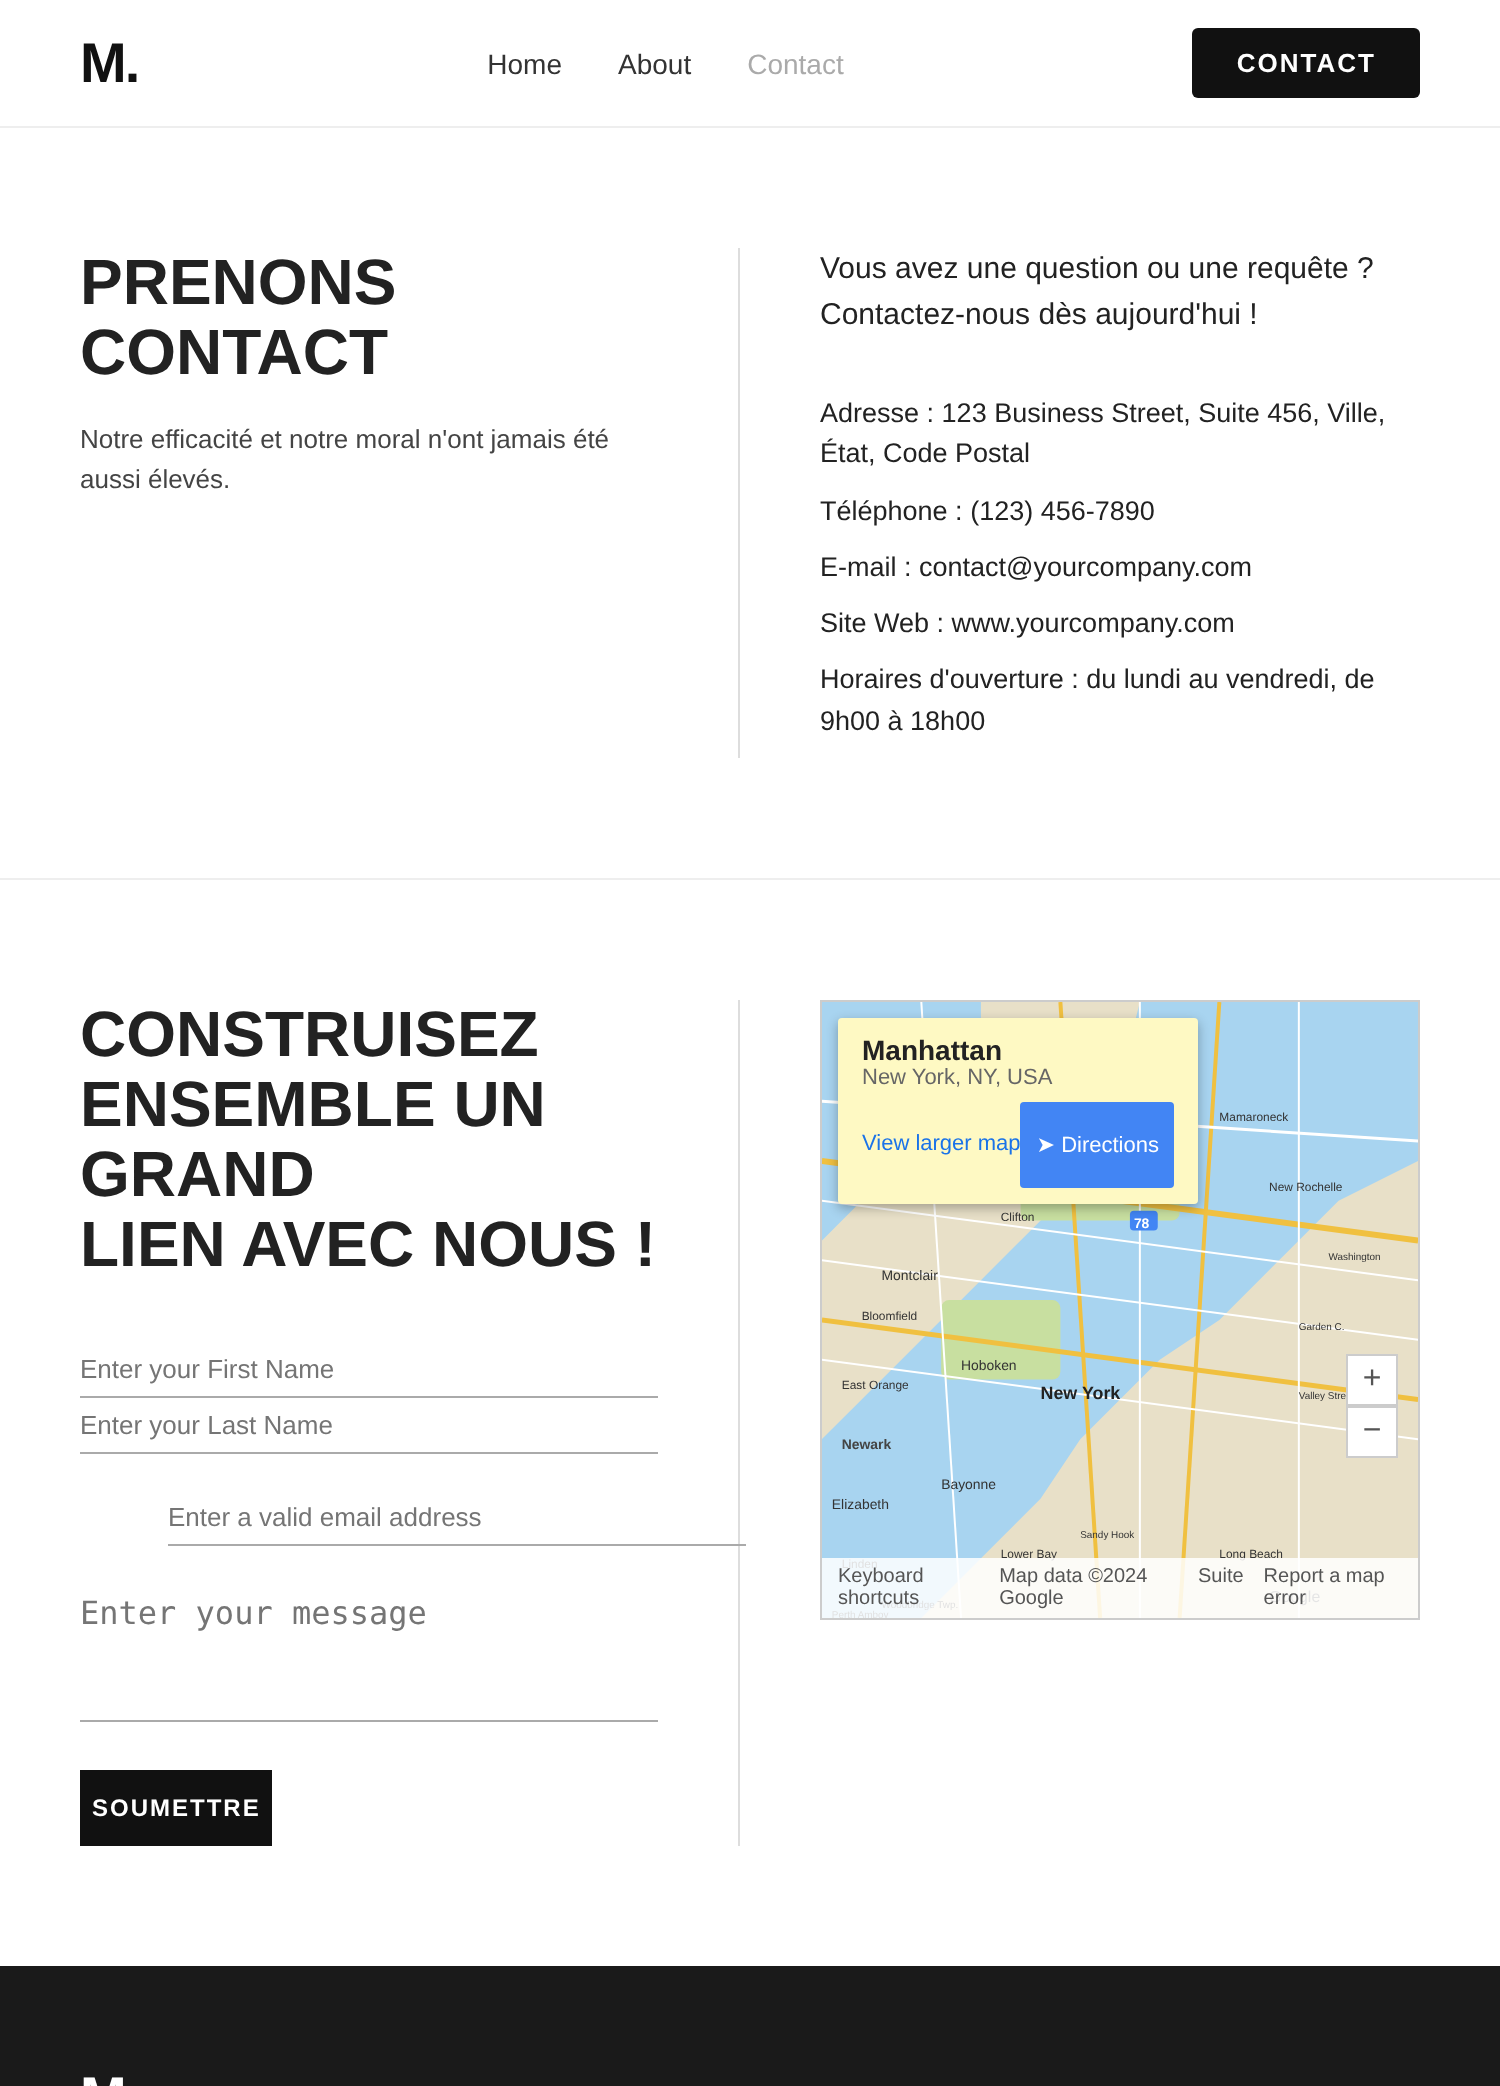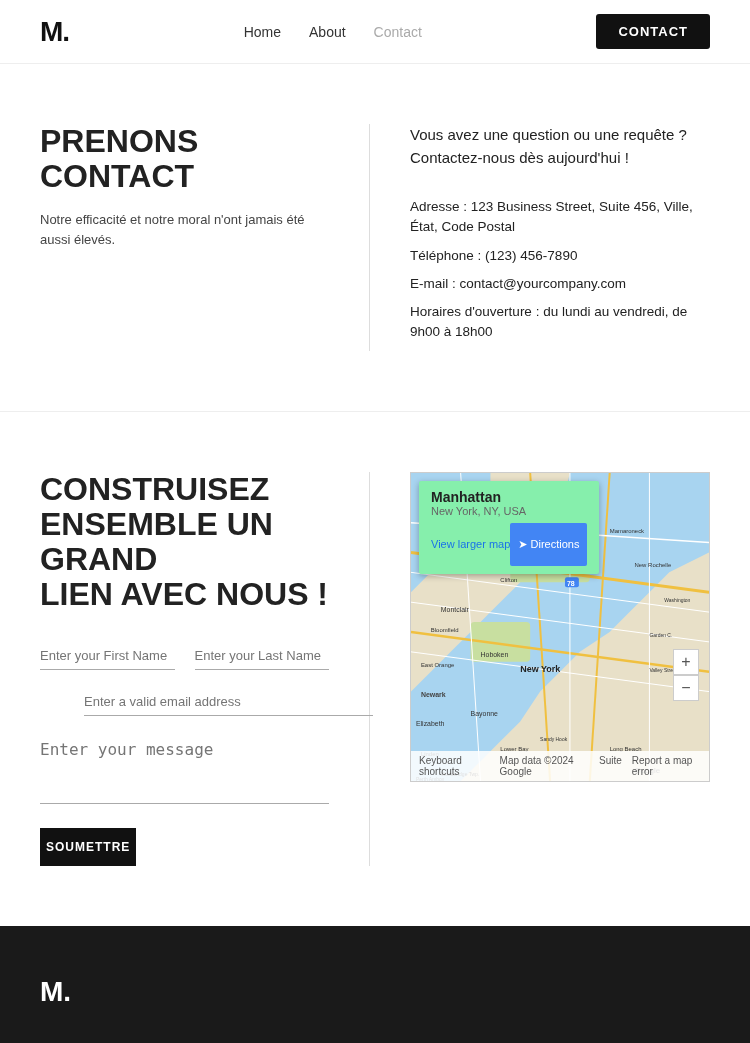--- a/index.html
+++ b/index.html
@@ -91,22 +91,22 @@
     }
     .form-section-heading {
       font-size: 32px;
       font-weight: 900;
       text-transform: uppercase;
       margin-bottom: 30px;
       line-height: 1.1;
     }
     .form-row {
       display: flex;
-      gap: 20px;
       margin-bottom: 18px;
+      flex-direction: column;
     }
     .form-field {
       flex: 1;
       border: none;
       border-bottom: 1px solid #aaa;
       padding: 6px 0;
       font-size: 13px;
       color: #999;
       outline: none;
       background: transparent;
@@ -157,21 +157,21 @@
       height: 310px;
       background: #e8e0d0;
       position: relative;
       overflow: hidden;
       border: 1px solid #ccc;
     }
     .map-info-box {
       position: absolute;
       top: 8px;
       left: 8px;
-      background: #86efac;
+      background: #fef9c3;
       padding: 8px 12px;
       border-radius: 2px;
       box-shadow: 0 2px 6px rgba(0,0,0,0.3);
       font-size: 12px;
       z-index: 10;
       min-width: 160px;
     }
     .map-info-box .place-name { font-weight: bold; font-size: 14px; color: #222; }
     .map-info-box .place-sub { color: #666; font-size: 11px; }
     .map-info-actions {
@@ -265,20 +265,24 @@
         <strong>Adresse :</strong>
         <span> </span><span>123 Business Street, Suite 456, Ville, État, Code Postal</span>
       </p>
       <p>
         <strong>Téléphone :</strong>
         <span> </span><span>(123) 456-7890</span>
       </p>
       <p>
         <strong>E-mail :</strong>
         <span> </span><span>contact@yourcompany.com</span>
+      </p>
+      <p>
+        <strong>Site Web :</strong>
+        <span> </span><span>www.yourcompany.com</span>
       </p>
       <p>
         <strong>Horaires d'ouverture :</strong>
         <span> </span><span>du lundi au vendredi, de 9h00 à 18h00</span>
       </p>
     </div>
   </div>
 </div>
 
 <div class="section-bottom">

